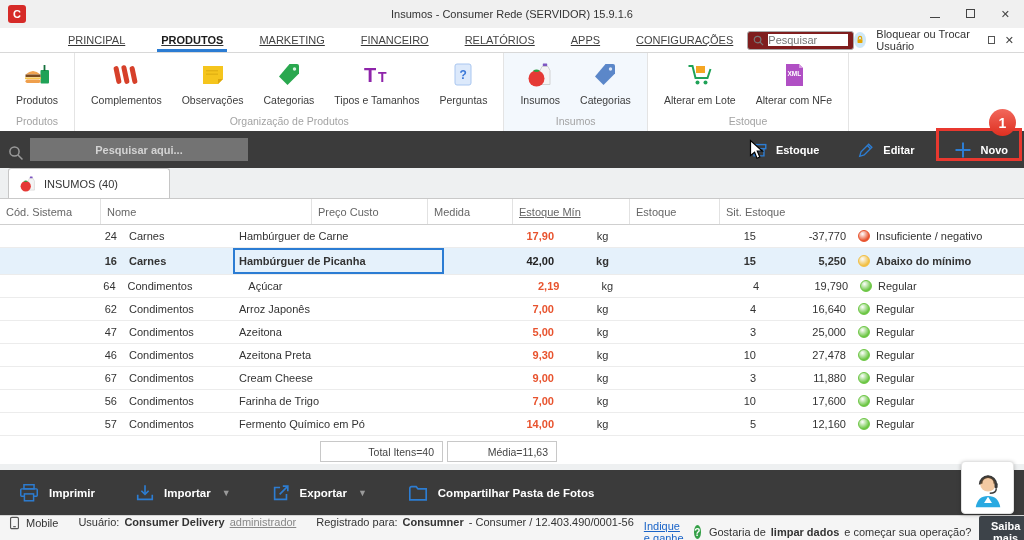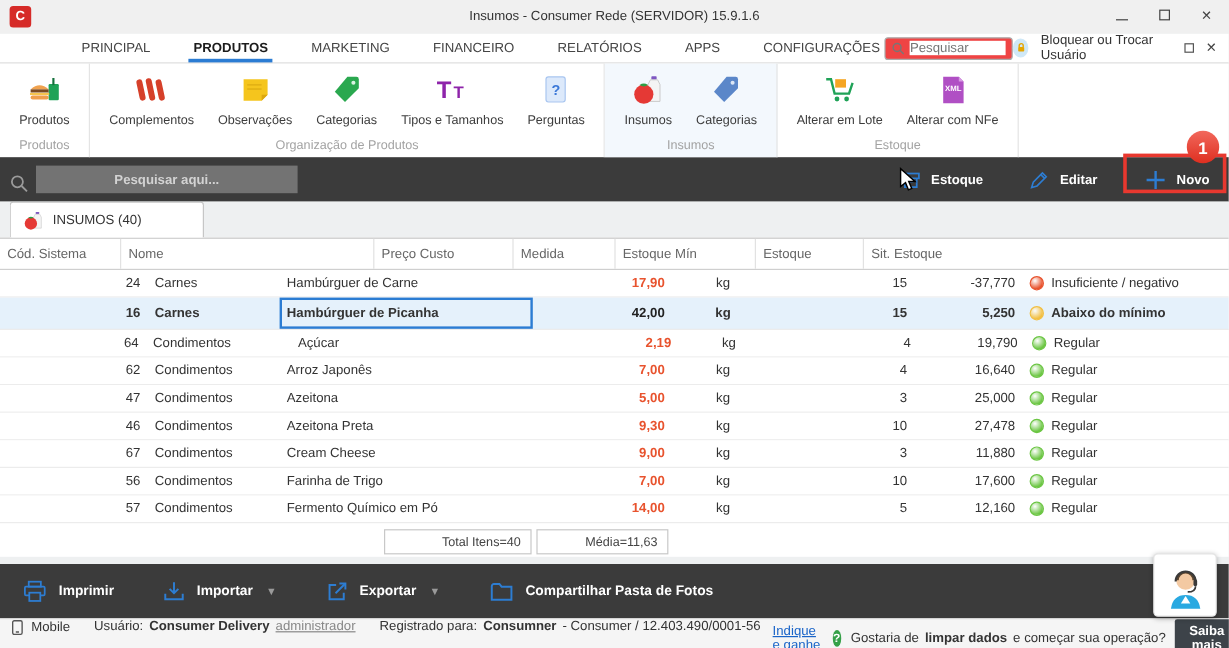--- a/index.html
+++ b/index.html
@@ -12,26 +12,26 @@
   .logo { width:18px; height:18px; background:#d62b28; border-radius:3px; color:#fff; font-weight:bold;
           font-size:11px; display:flex; align-items:center; justify-content:center; margin-left:8px; }
   .title-text { position:absolute; left:0; right:0; text-align:center; font-size:11px; color:#333; }
   .win-controls { margin-left:auto; display:flex; align-items:center; gap:26px; padding-right:14px; z-index:2; }
   .glyph-min { width:10px; height:1px; background:#444; display:inline-block; }
   .glyph-max { width:9px; height:9px; border:1px solid #444; display:inline-block; }
   .glyph-close { font-size:11px; color:#444; line-height:1; }
 
   
   .menubar { height:25px; background:#fff; border-bottom:1px solid #d8d8d8; display:flex; align-items:stretch; }
-  .menutabs { display:flex; align-items:stretch; padding-left:68px; gap:36px; }
+  .menutabs { display:flex; align-items:stretch; padding-left:68px; gap:36px;text-decoration:underline; }
   .mtab { display:flex; align-items:center; font-size:11px; color:#444; cursor:default; position:relative; }
   .mtab.active { font-weight:bold; color:#1c1c1c; }
   .mtab.active::after { content:""; position:absolute; left:-4px; right:-4px; bottom:0; height:3px; background:#2b7cd3; }
-  .menusearch { margin-left:4px; align-self:center; width:110px; height:19px; border:1px solid #ababab;
-                border-radius:3px; display:flex; align-items:center; padding:0 5px; gap:4px; background:#ef4444; }
+  .menusearch { margin-left:14px; align-self:center; width:110px; height:19px; border:1px solid #ababab;
+                border-radius:3px; display:flex; align-items:center; padding:0 5px; gap:4px; background:#7f1d1d; }
   .menusearch input { border:none; outline:none; width:80px; font-size:11px; font-family:inherit; color:#333; }
   .menubar-right { margin-left:auto; display:flex; align-items:center; gap:10px; padding-right:10px; }
   .lockcircle { width:16px; height:16px; border-radius:50%; background:#cfe8f7; display:flex; align-items:center; justify-content:center; }
   .small-restore { width:9px; height:8px; border:1px solid #555; display:inline-block; }
 
   
   .ribbon { height:78px; background:#fff; display:flex; }
   .rgroup { display:flex; flex-direction:column; border-right:1px solid #e4e4e4; padding-top:5px; }
   .rgroup.tinted { background:#f3f8fd; }
   .ritems { display:flex; flex:1; align-items:flex-start; padding:0 6px; }
@@ -322,21 +322,21 @@
       </svg>
       <span>INSUMOS (40)</span>
     </div>
   </div>
   <div class="grid-area">
     <div class="ghead" id="grid-head">
         <div class="hcell" style="width: 101px;">Cód. Sistema</div>
         <div class="hcell" style="width: 211px;">Nome</div>
         <div class="hcell" style="width: 116px;">Preço Custo</div>
         <div class="hcell" style="width: 85px;">Medida</div>
-        <div class="hcell" style="width: 117px;">Estoque Mín</div>
+        <div class="hcell" style="width: 117px; text-decoration: underline;">Estoque Mín</div>
         <div class="hcell" style="width: 90px;">Estoque</div>
         <div class="hcell" style="width: 172px;">Sit. Estoque</div>
       </div>
     <div id="grid-body">
         <div class="trow">
           <div class="tcell a-right" style="width: 123px;">24</div>
           <div class="tcell a-left" style="width: 110px;">Carnes</div>
           <div class="tcell a-left" style="width: 211px;">Hambúrguer de Carne</div>
           <div class="tcell a-right price" style="width: 116px;">17,90</div>
           <div class="tcell a-center" style="width: 85px;">kg</div>

